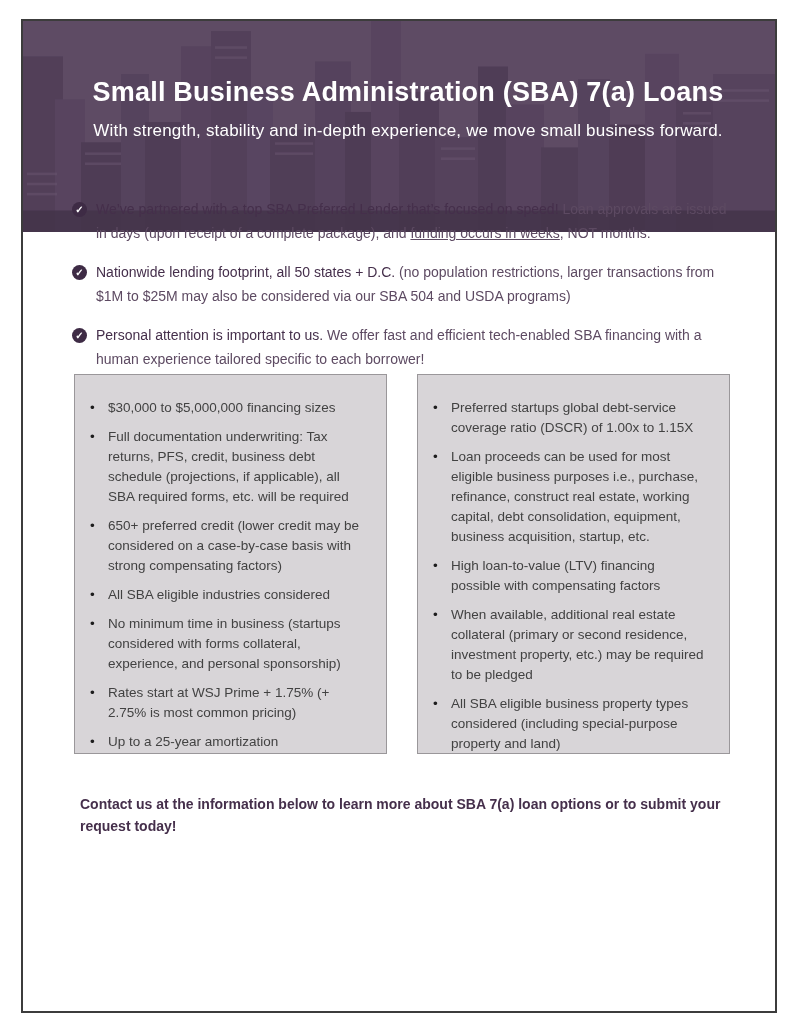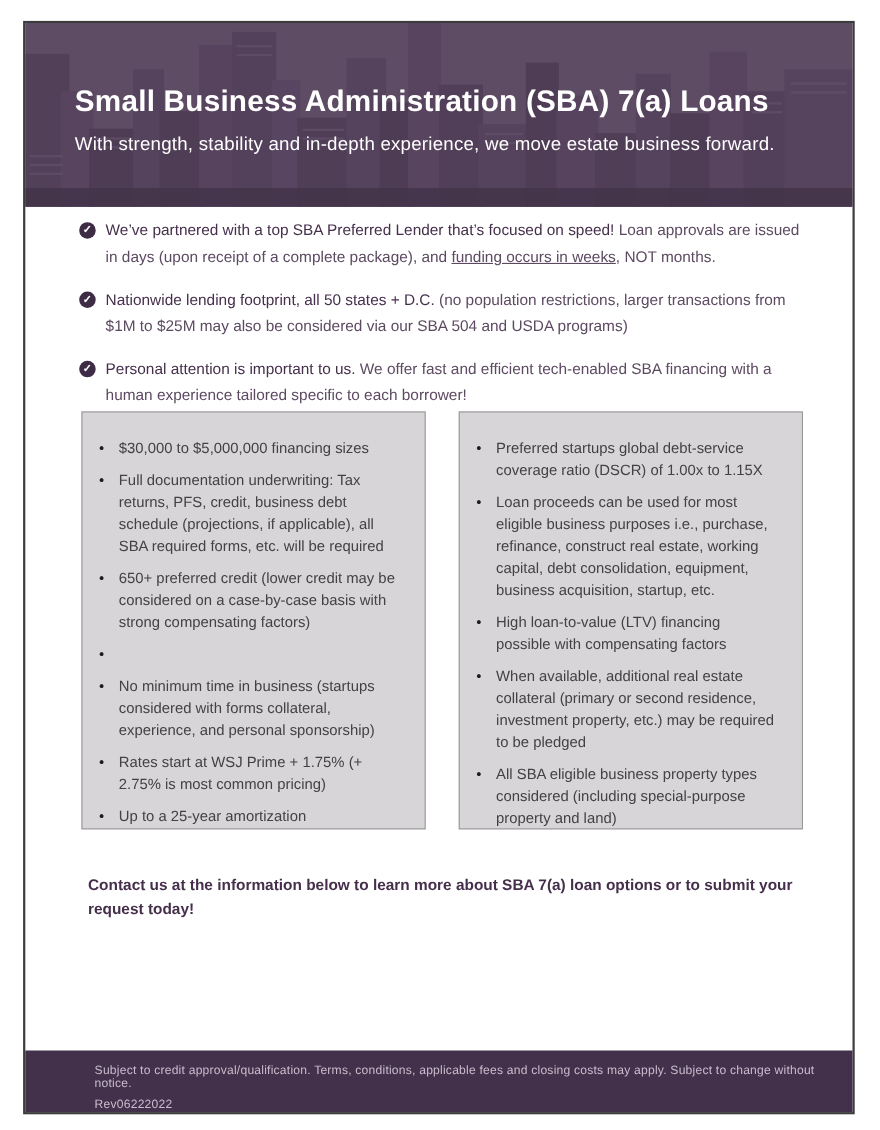--- a/index.html
+++ b/index.html
@@ -7,22 +7,22 @@
     width:800px;height:1027px;background:#ffffff;position:relative;
     font-family:"Liberation Sans", sans-serif;
     -webkit-font-smoothing:antialiased;
   }
   .page{
     position:absolute;left:21px;top:19px;width:756px;height:994px;
     border:2px solid #3c3c3c;box-sizing:border-box;background:#ffffff;
   }
   
   .banner{
-    position:absolute;left:0;top:0;width:100%;height:167px;
-    background:#5f4b65;overflow:hidden;
+    position:absolute;left:0;top:0;width:100%;height:211px;
+    background:#5f4b65;overflow:hidden;text-align:center;
   }
   .banner svg{position:absolute;left:0;top:0;width:100%;height:100%;}
   .banner-title{
     position:absolute;left:45px;top:56px;width:680px;
     color:#ffffff;font-size:27px;font-weight:bold;letter-spacing:.2px;
   }
   .banner-subtitle{
     position:absolute;left:45px;top:100px;width:680px;
     color:#ffffff;font-size:17px;letter-spacing:.2px;
   }
@@ -110,21 +110,21 @@
         <rect x="418" y="108" width="34" height="2"></rect>
           <rect x="660" y="72" width="28" height="2"></rect>
         <rect x="660" y="80" width="28" height="2"></rect>
           <rect x="696" y="54" width="50" height="2"></rect>
         <rect x="696" y="62" width="50" height="2"></rect>
       </g>
       <rect x="0" y="150" width="752" height="17" fill="#392b40" opacity="0.85"></rect>
       <rect x="0" y="0" width="752" height="167" fill="#5f4b65" opacity="0.28"></rect>
     </svg>
     <div class="banner-title">Small Business Administration (SBA) 7(a) Loans</div>
-    <div class="banner-subtitle">With strength, stability and in-depth experience, we move estate business forward.</div>
+    <div class="banner-subtitle">With strength, stability and in-depth experience, we move small business forward.</div>
   </div>
 
   <div class="highlights">
     <div class="hl">
       <span class="check">✓</span>
       <span><span class="bold">We’ve partnered with a top SBA Preferred Lender that’s focused on speed!</span><span> Loan approvals are issued in days (upon receipt of a complete package), and </span><span class="und">funding occurs in weeks</span><span>, NOT months.</span></span>
     </div>
     <div class="hl">
       <span class="check">✓</span>
       <span><span class="bold">Nationwide lending footprint, all 50 states + D.C.</span><span> (no population restrictions, larger transactions from $1M to $25M may also be considered via our SBA 504 and USDA programs)</span></span>
@@ -144,20 +144,21 @@
       <li>
           <span class="dot">•</span>
           <span>Full documentation underwriting: Tax returns, PFS, credit, business debt schedule (projections, if applicable), all SBA required forms, etc. will be required</span>
         </li>
       <li>
           <span class="dot">•</span>
           <span>650+ preferred credit (lower credit may be considered on a case-by-case basis with strong compensating factors)</span>
         </li>
       <li>
           <span class="dot">•</span>
+          <span>All SBA eligible industries considered</span>
         </li>
       <li>
           <span class="dot">•</span>
           <span>No minimum time in business (startups considered with forms collateral, experience, and personal sponsorship)</span>
         </li>
       <li>
           <span class="dot">•</span>
           <span>Rates start at WSJ Prime + 1.75% (+ 2.75% is most common pricing)</span>
         </li>
       <li>
@@ -187,18 +188,14 @@
         </li>
       <li>
           <span class="dot">•</span>
           <span>All SBA eligible business property types considered (including special-purpose property and land)</span>
         </li>
     </ul>
   </div>
 
   <div class="contact">Contact us at the information below to learn more about SBA 7(a) loan options or to submit your request today!</div>
 
-  <div class="footer">
-    <div class="line1">Subject to credit approval/qualification. Terms, conditions, applicable fees and closing costs may apply. Subject to change without notice.</div>
-    <div class="line2">Rev06222022</div>
-  </div>
 
 </div>
 
 </body></html>

